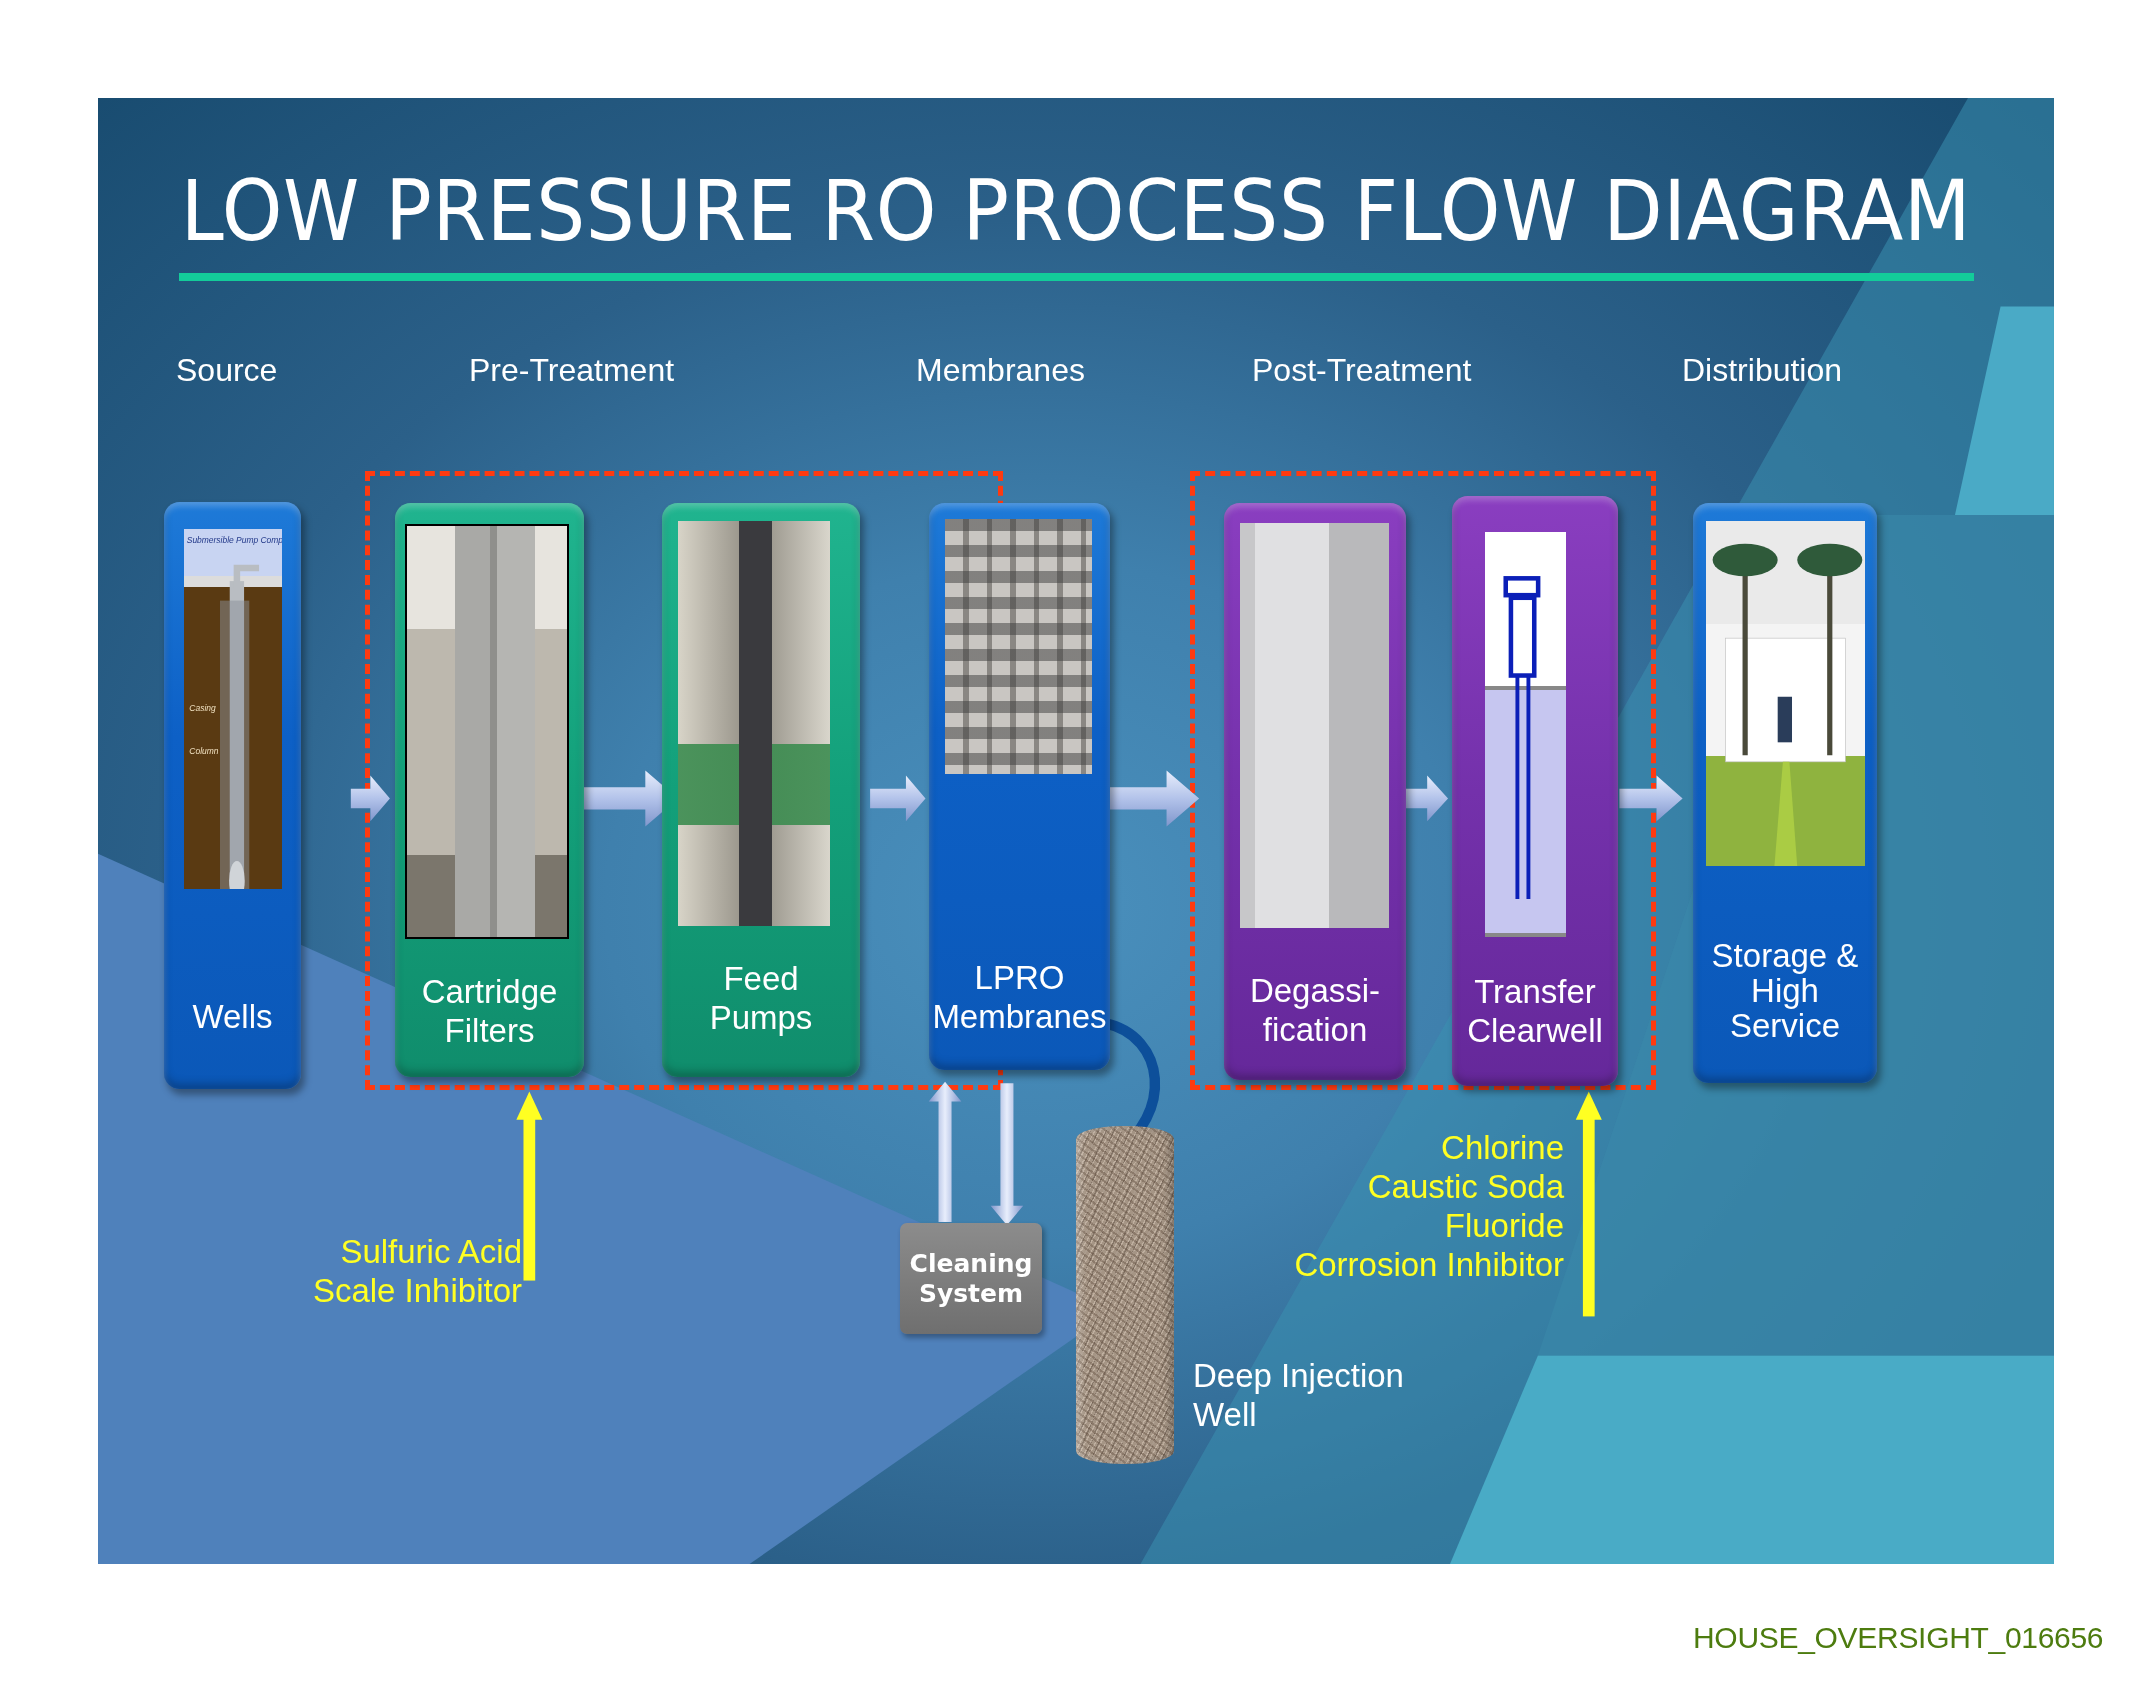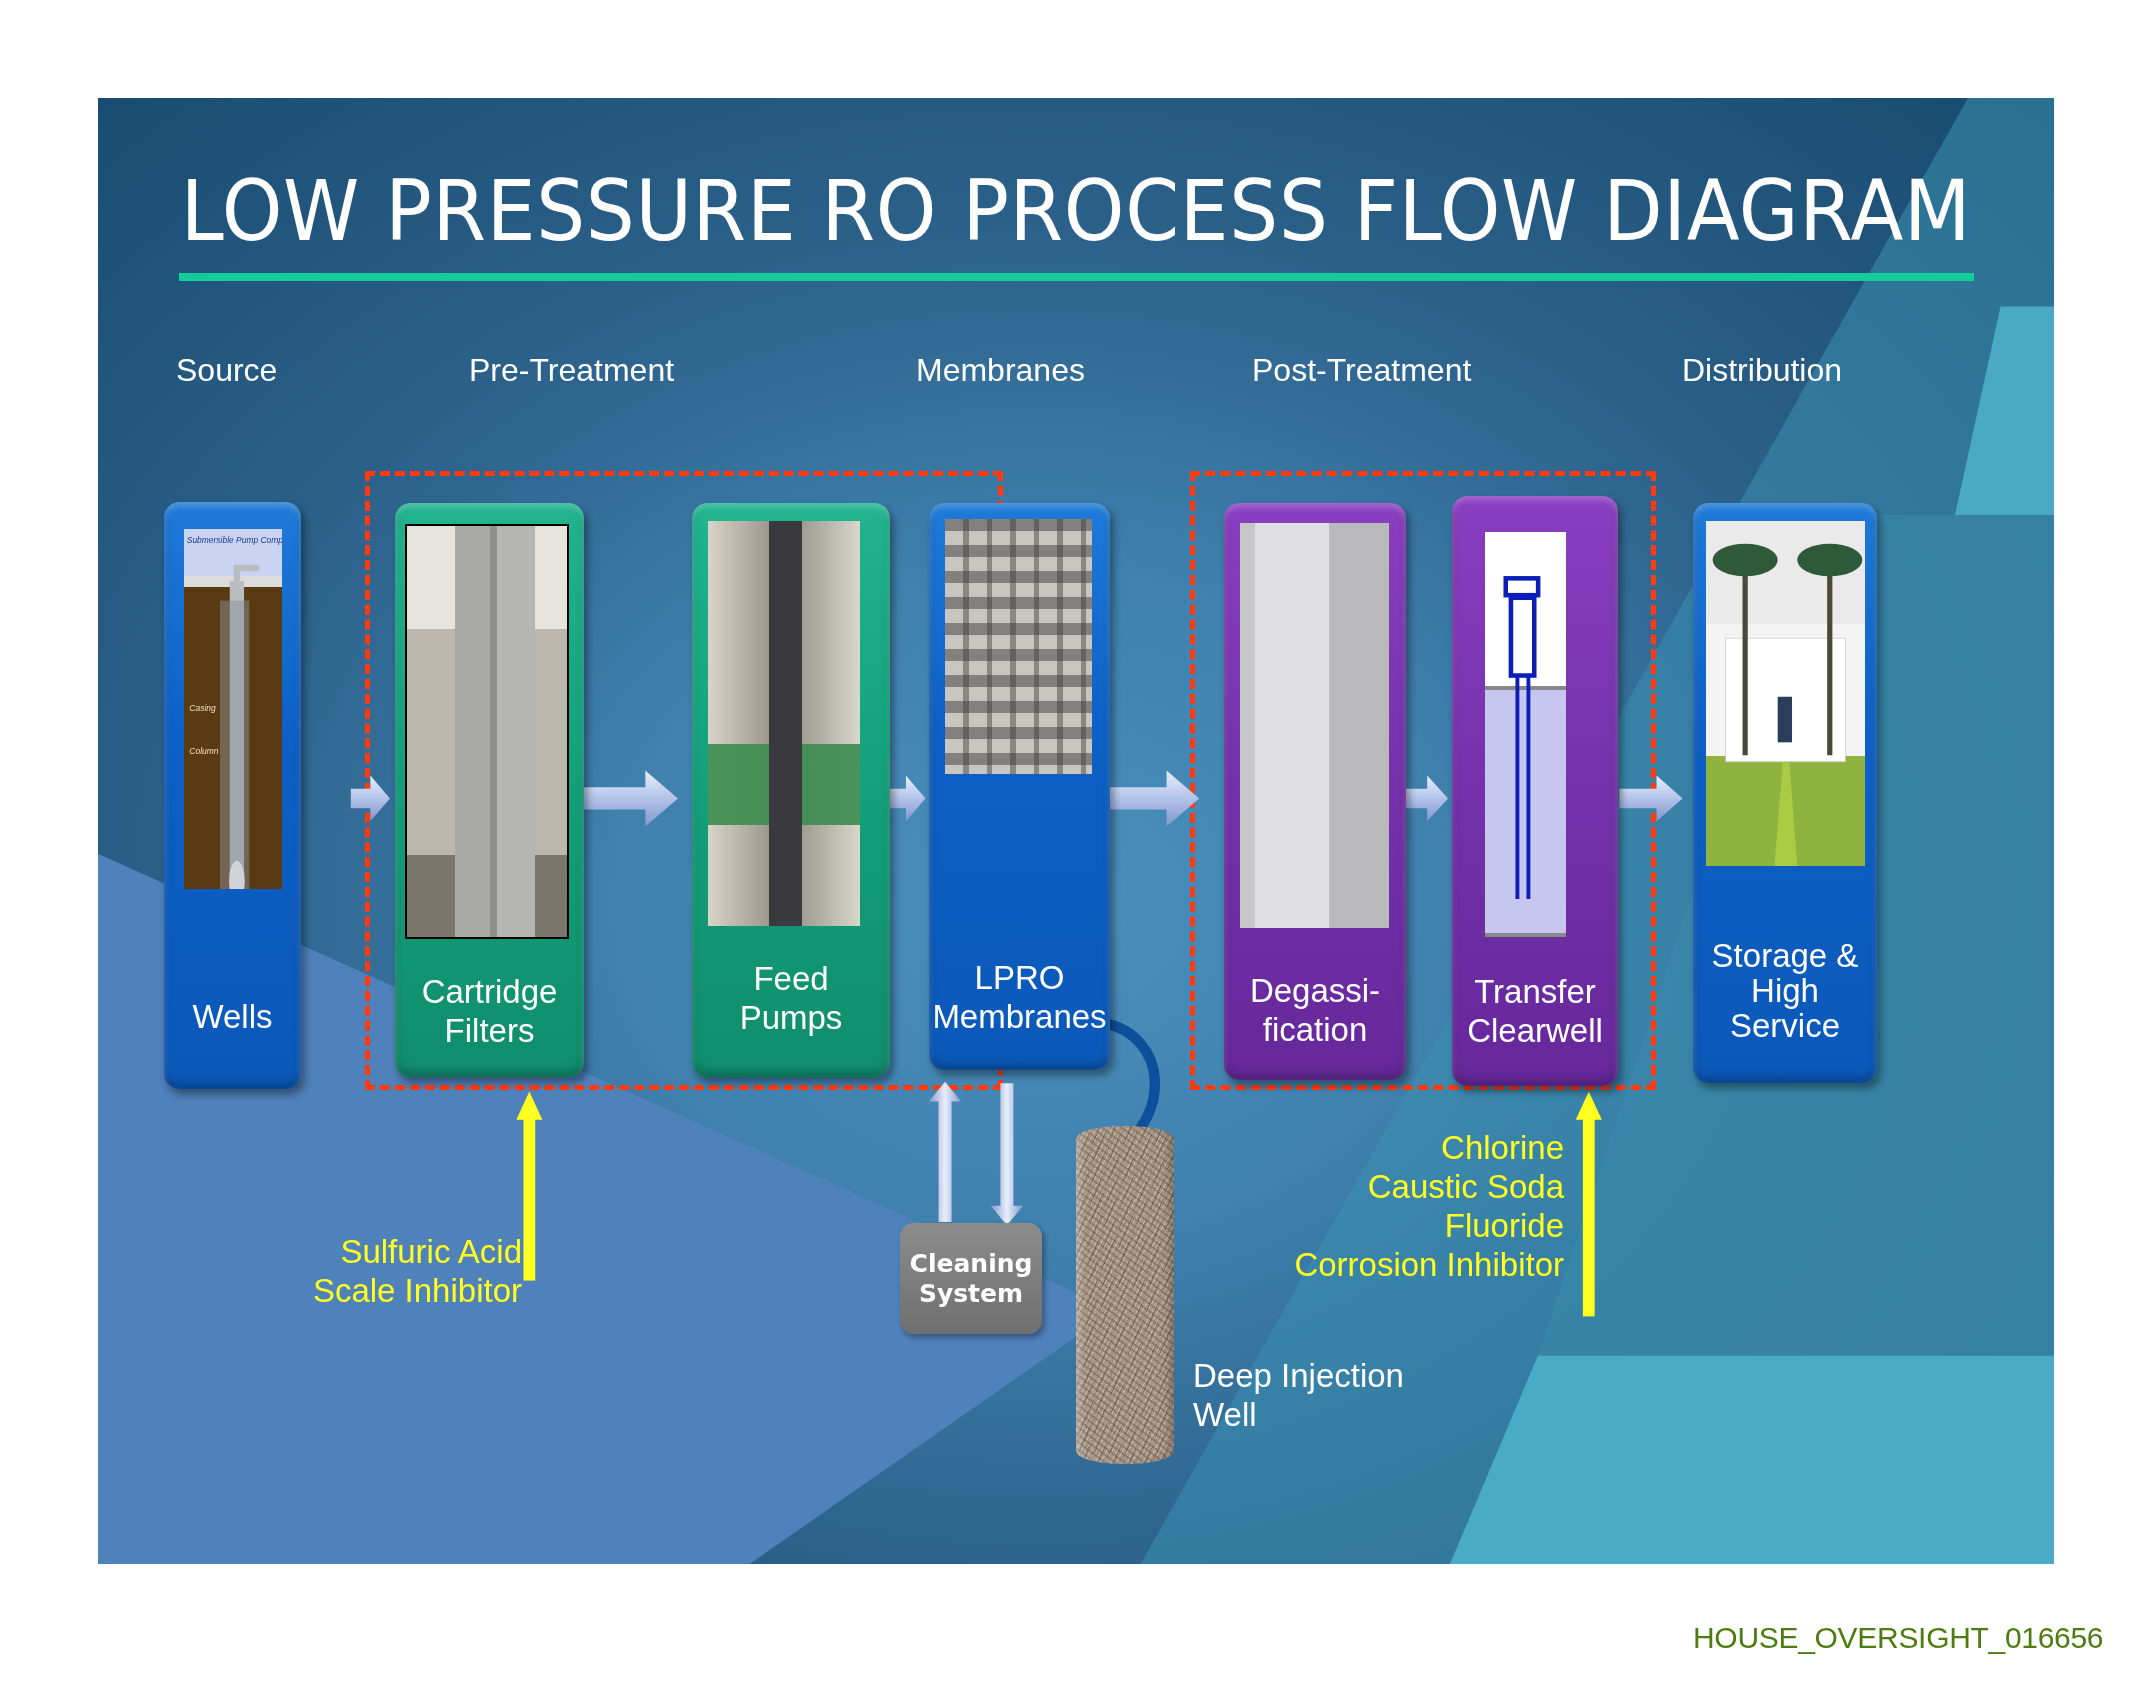--- a/index.html
+++ b/index.html
@@ -29,21 +29,21 @@
   .box-photo { position: absolute; overflow: hidden; }
   .box-label {
     position: absolute; left: 0; right: 0; text-align: center; color: #ffffff; font-size: 33px; line-height: 39px;
     white-space: pre-line;
   }
   .group-frame { position: absolute; border: 5.2px dashed #ff3a10; }
   .flow-arrow { position: absolute; }
   .yellow-text { position: absolute; color: #ffff22; font-size: 33px; line-height: 39px; text-align: right; white-space: pre-line; }
   .white-text { position: absolute; color: #ffffff; font-size: 33px; line-height: 39px; white-space: pre-line; }
   .cleaning-box {
-    position: absolute; left: 802px; top: 1125px; width: 142px; height: 111px; border-radius: 14px;
+    position: absolute; left: 802px; top: 1125px; width: 142px; height: 111px; border-radius: 7px;
     background: linear-gradient(180deg, #8c8c8c, #6f6f6f); box-shadow: 2.6px 3.9px 5.2px rgba(0,0,0,0.3);
     color: #ffffff; font-family: "DejaVu Sans", sans-serif; font-weight: bold; font-size: 25px; line-height: 30px;
     text-align: center; display: flex; align-items: center; justify-content: center; white-space: pre-line;
   }
   .injection-well {
     position: absolute; left: 978px; top: 1028px; width: 98px; height: 338px; border-radius: 46px / 13px;
     background:
       repeating-linear-gradient(37deg, rgba(90,70,55,0.35) 0 2px, transparent 2px 5.9px),
       repeating-linear-gradient(-61deg, rgba(240,225,210,0.35) 0 1.3px, transparent 1.3px 4.6px),
       repeating-linear-gradient(113deg, rgba(60,45,35,0.3) 0 1.3px, transparent 1.3px 7.2px),
@@ -148,21 +148,21 @@
   </div>
 
   <div class="box green" style="left:297px; top:405px; width:189px; height:574px;">
     <div class="box-photo" style="left:10.4px; top:21px; width:160px; height:411px; border:2.6px solid #000; background:
       linear-gradient(90deg, transparent 0 30%, #a9a9a6 30% 52%, #8f8f8c 52% 56%, #b5b5b2 56% 80%, transparent 80%),
       linear-gradient(180deg, #e7e4de 0 25%, #bdb8ae 25% 80%, #7b766c 80%);"></div>
     <div class="box-label" style="top:469px">Cartridge
 Filters</div>
   </div>
 
-  <div class="box green" style="left:594px; top:405px; width:198px; height:574px;">
+  <div class="box green" style="left:564px; top:405px; width:198px; height:574px;">
     <div class="box-photo" style="left:16.3px; top:18px; width:152px; height:405px; background:
       linear-gradient(90deg, transparent 0 40%, #3a3a3e 40% 62%, transparent 62%),
       linear-gradient(180deg, transparent 0 55%, rgba(60,140,80,0.9) 55% 75%, transparent 75%),
       linear-gradient(90deg, #d8d4c8, #8e8a80 50%, #d9d6cc);"></div>
     <div class="box-label" style="top:456px">Feed
 Pumps</div>
   </div>
 
   <div class="box blue" style="left:831px; top:405px; width:181px; height:567px;">
     <div class="box-photo" style="left:16.3px; top:16.3px; width:147px; height:255px; background:

